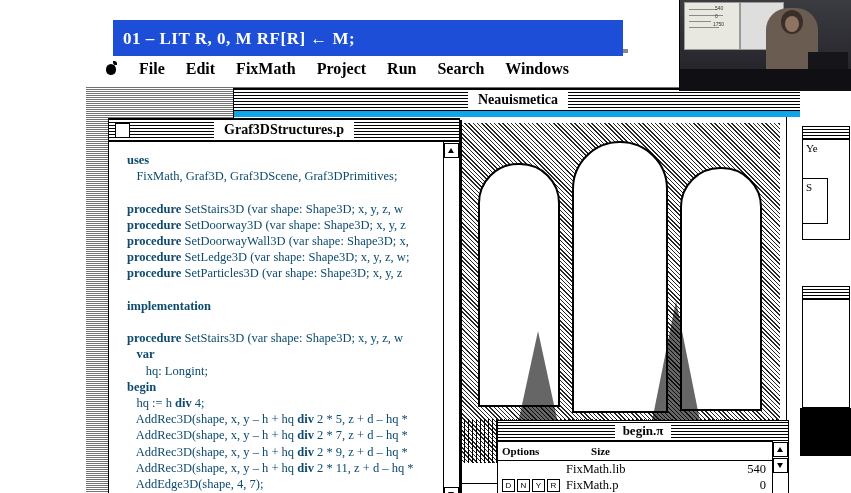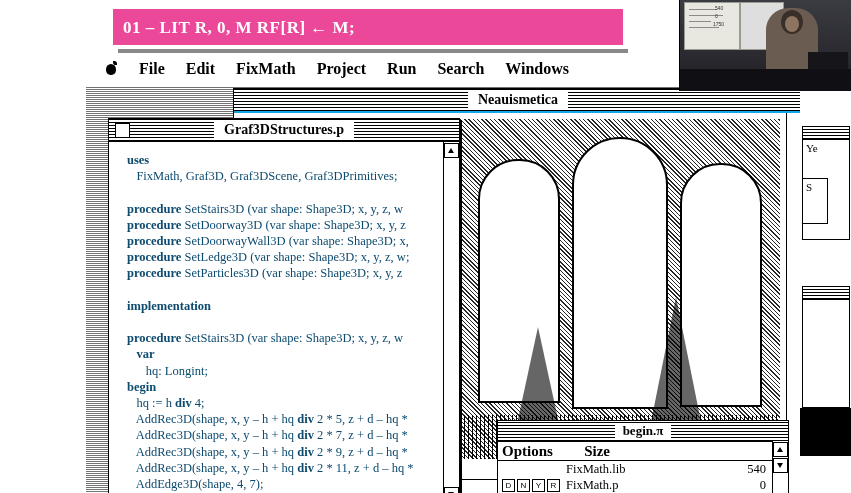--- a/index.html
+++ b/index.html
@@ -11,38 +11,38 @@
     background-color:#fff;
     background-image:repeating-linear-gradient(0deg,#000 0px,#000 1px,#fff 1px,#fff 2px),
                      repeating-linear-gradient(90deg,#000 0px,#000 1px,#fff 1px,#fff 2px);
     background-size:2px 2px;
     opacity:.55;
   }
   .white-top{position:absolute;left:0;top:0;width:851px;height:86px;background:#fff;}
   .left-white{position:absolute;left:0;top:86px;width:86px;height:407px;background:#fff;}
 
   
-  .term{position:absolute;left:113px;top:9px;width:510px;height:36px;background:#ec4899;}
+  .term{position:absolute;left:113px;top:20px;width:510px;height:36px;background:#1d4ed8;}
   .term-text{position:absolute;left:10px;top:9px;color:#fff;font-family:"Liberation Serif",serif;
     font-size:17px;font-weight:bold;letter-spacing:.5px;white-space:nowrap;}
   .term-shadow{position:absolute;left:118px;top:49px;width:510px;height:4px;background:#111;opacity:.5;}
 
   
   .menubar{position:absolute;left:86px;top:58px;width:600px;height:26px;background:#fff;}
   .menu-items{position:absolute;left:18px;top:2px;display:flex;align-items:center;gap:21px;
     font-family:"Liberation Serif",serif;font-weight:bold;font-size:16px;color:#000;}
   .apple{display:inline-block;width:14px;height:16px;position:relative;}
   .apple::before{content:"";position:absolute;left:2px;top:3px;width:10px;height:11px;
     background:#000;border-radius:50% 50% 45% 45%;}
   .apple::after{content:"";position:absolute;left:9px;top:0px;width:4px;height:4px;background:#000;
     border-radius:0 70% 0 70%;}
 
   
   .win-neau{position:absolute;left:233px;top:88px;width:568px;height:405px;background:#fff;border:1px solid #000;}
-  .neau-title{position:relative;height:22px;border-bottom:2px solid #0ea5e9;background:#a21caf;
+  .neau-title{position:relative;height:22px;border-bottom:6px solid #0ea5e9;background:#a21caf;
     display:flex;align-items:center;justify-content:center;}
   .neau-title .stripes{position:absolute;left:0;top:0;right:0;bottom:0;
     background-image:repeating-linear-gradient(0deg,#000 0px,#000 1px,#fff 1px,#fff 3px);}
   .neau-title .label{position:relative;background:#fff;padding:0 10px;
     font-family:"Liberation Serif",serif;font-weight:bold;font-size:14px;}
   .neau-body{position:relative;height:382px;background:#fff;overflow:hidden;}
 
   
   .art{position:absolute;left:226px;top:6px;width:320px;height:340px;background:#fff;
      overflow:hidden;}
@@ -78,21 +78,21 @@
   .sb-arrow{width:13px;height:13px;margin:1px auto;border:1px solid #000;background:#fff;position:relative;}
   .sb-arrow::after{content:"";position:absolute;left:3px;top:4px;border-left:3.5px solid transparent;border-right:3.5px solid transparent;border-bottom:5px solid #000;}
   .sb-arrow.down::after{border-bottom:none;border-top:5px solid #000;top:4px;}
 
   
   .win-model{position:absolute;left:497px;top:420px;width:290px;height:73px;background:#fff;border:1px solid #000;}
   .model-title{position:relative;height:20px;border-bottom:1px solid #000;display:flex;align-items:center;justify-content:center;}
   .model-title .stripes{position:absolute;inset:0;background-image:repeating-linear-gradient(0deg,#000 0px,#000 1px,#fff 1px,#fff 3px);}
   .model-title .label{position:relative;background:#fff;padding:0 8px;font-family:"Liberation Serif",serif;font-weight:bold;font-size:13px;}
   .model-head{display:flex;align-items:center;height:18px;border-bottom:1px solid #000;
-    font-family:"Liberation Serif",serif;font-size:15px;font-weight:bold;padding:0 4px;}
+    font-family:"Liberation Serif",serif;font-size:11px;font-weight:bold;padding:0 4px;}
   .model-head .c1{width:64px;}
   .model-head .c2{flex:1;}
   .model-head .c3{width:44px;text-align:right;padding-right:18px;}
   .model-row{display:flex;align-items:center;height:16px;font-family:"Liberation Serif",serif;font-size:12.5px;padding:0 4px;}
   .model-row .c1{width:64px;display:flex;gap:2px;align-items:center;}
   .model-row .c2{flex:1;}
   .model-row .c3{width:44px;text-align:right;padding-right:18px;}
   .flagbox{display:inline-block;width:11px;height:11px;border:1px solid #000;font-size:8px;line-height:11px;text-align:center;font-family:"Liberation Sans",sans-serif;}
   .model-scroll{position:absolute;right:0;top:20px;bottom:0;width:15px;border-left:1px solid #000;background:#fff;}
 

